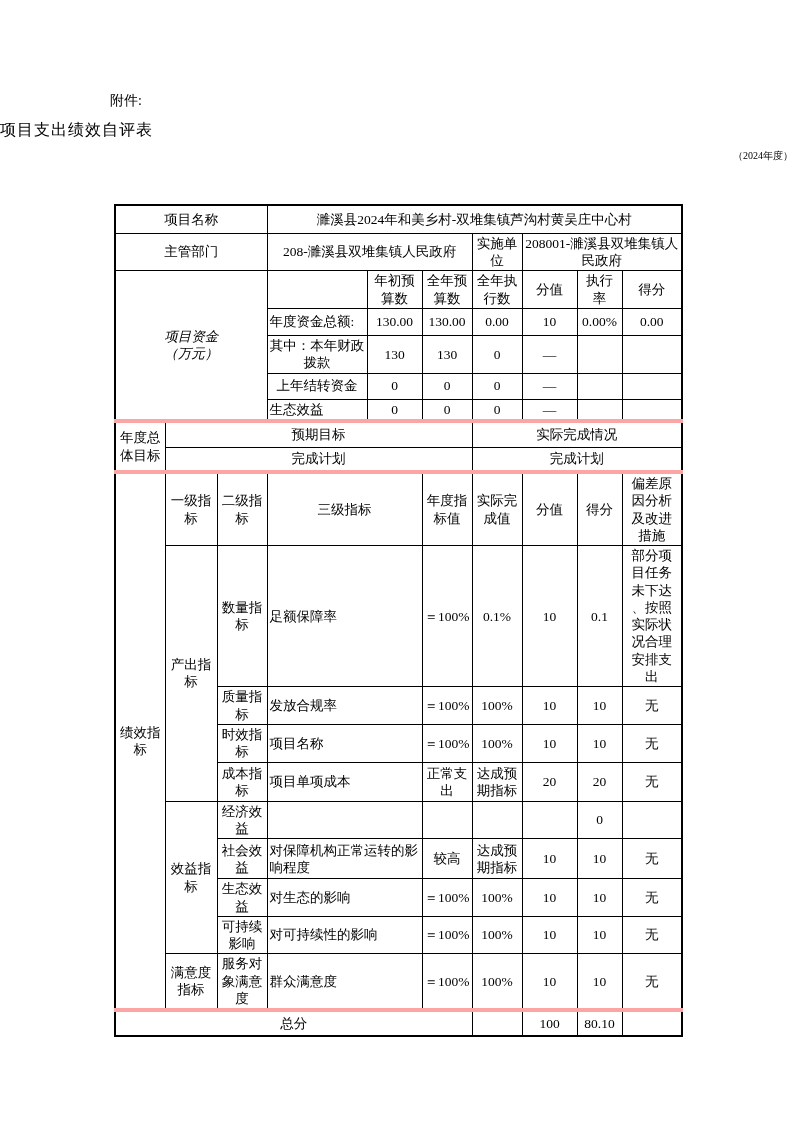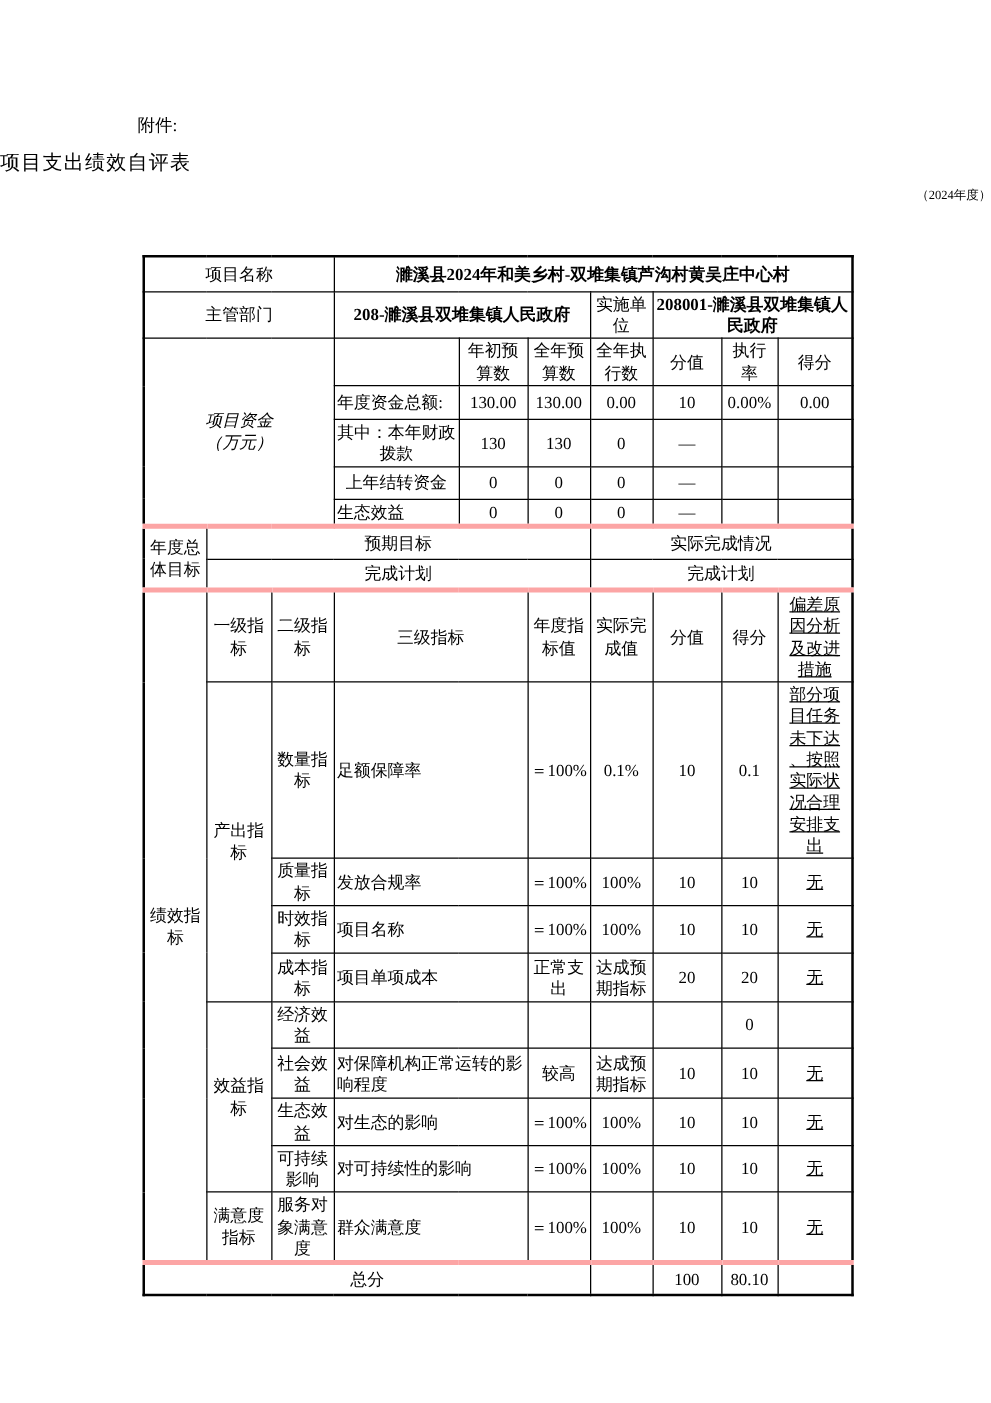--- a/index.html
+++ b/index.html
@@ -17,24 +17,24 @@
     border:2px solid #000;
     margin-top:36px;
   }
   td{
     border:1px solid #000;
     font-size:13.5px;line-height:1.28;
     text-align:center;vertical-align:middle;
     padding:1px 2px;overflow:hidden;
   }
   td.left{text-align:left;}
-  td.bold{font-weight:bold;}
+  td.bold{font-weight:normal;}
   td.pre{white-space:pre-line;font-style:italic;}
   tr.thick-top td{border-top:4px solid #fca5a5;}
-  td.dev{padding:1px 6px;word-break:break-all;line-break:anywhere;text-decoration:underline;}
+  td.dev{padding:1px 6px;word-break:break-all;line-break:anywhere;}
 </style>
 </head>
 <body>
 
 <div class="attach">附件:</div>
 <div class="doc-title">项目支出绩效自评表</div>
 <div class="doc-subtitle">（2024年度）</div>
 
 <table class="main">
   <colgroup>

